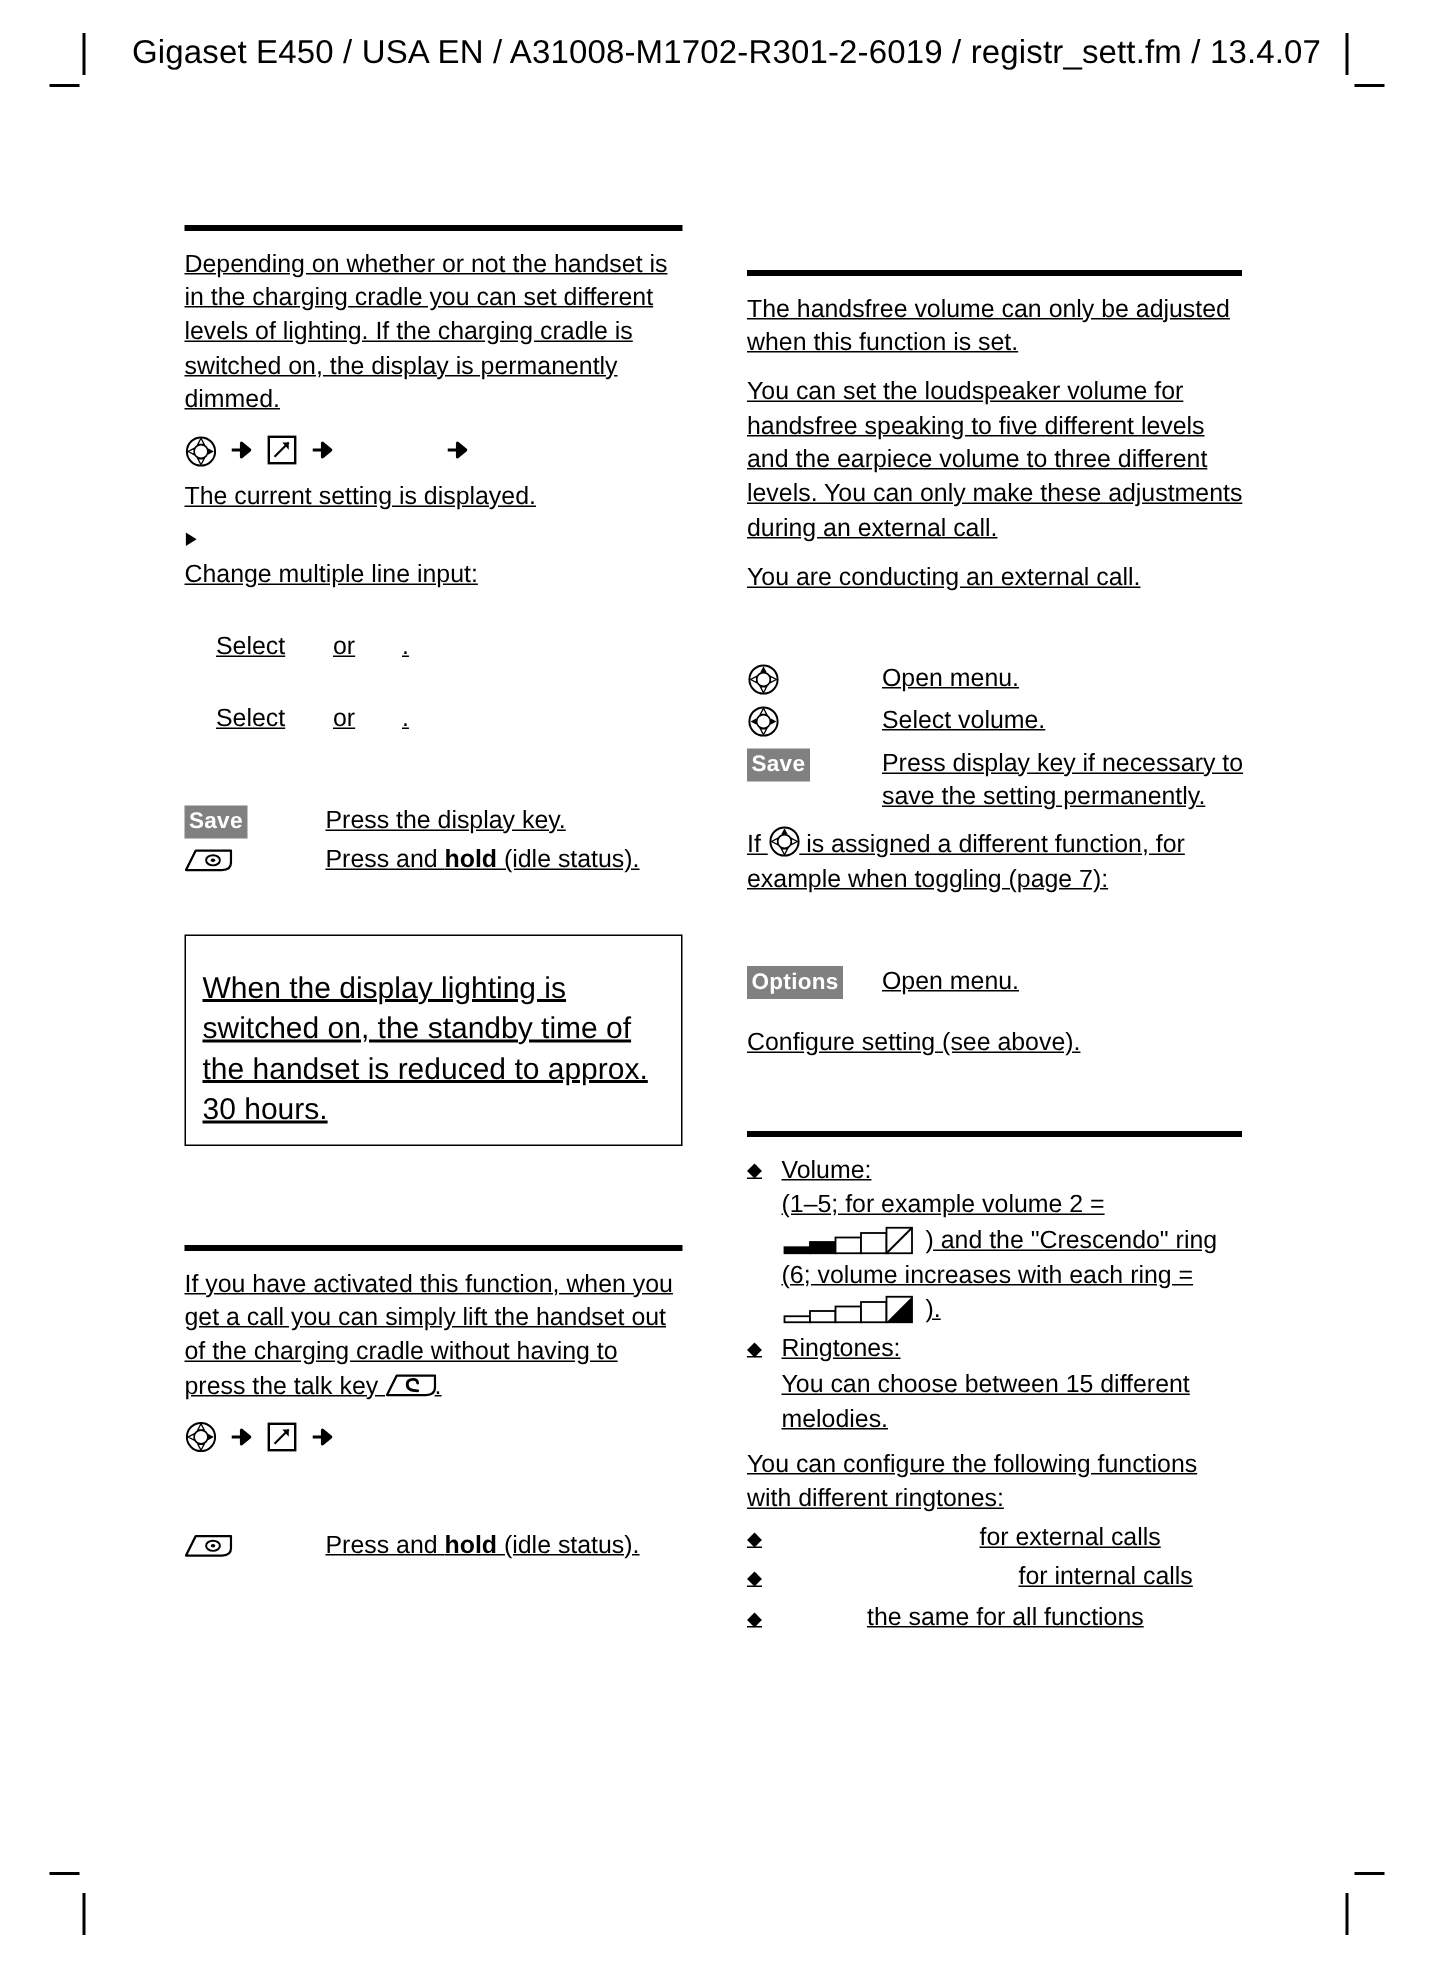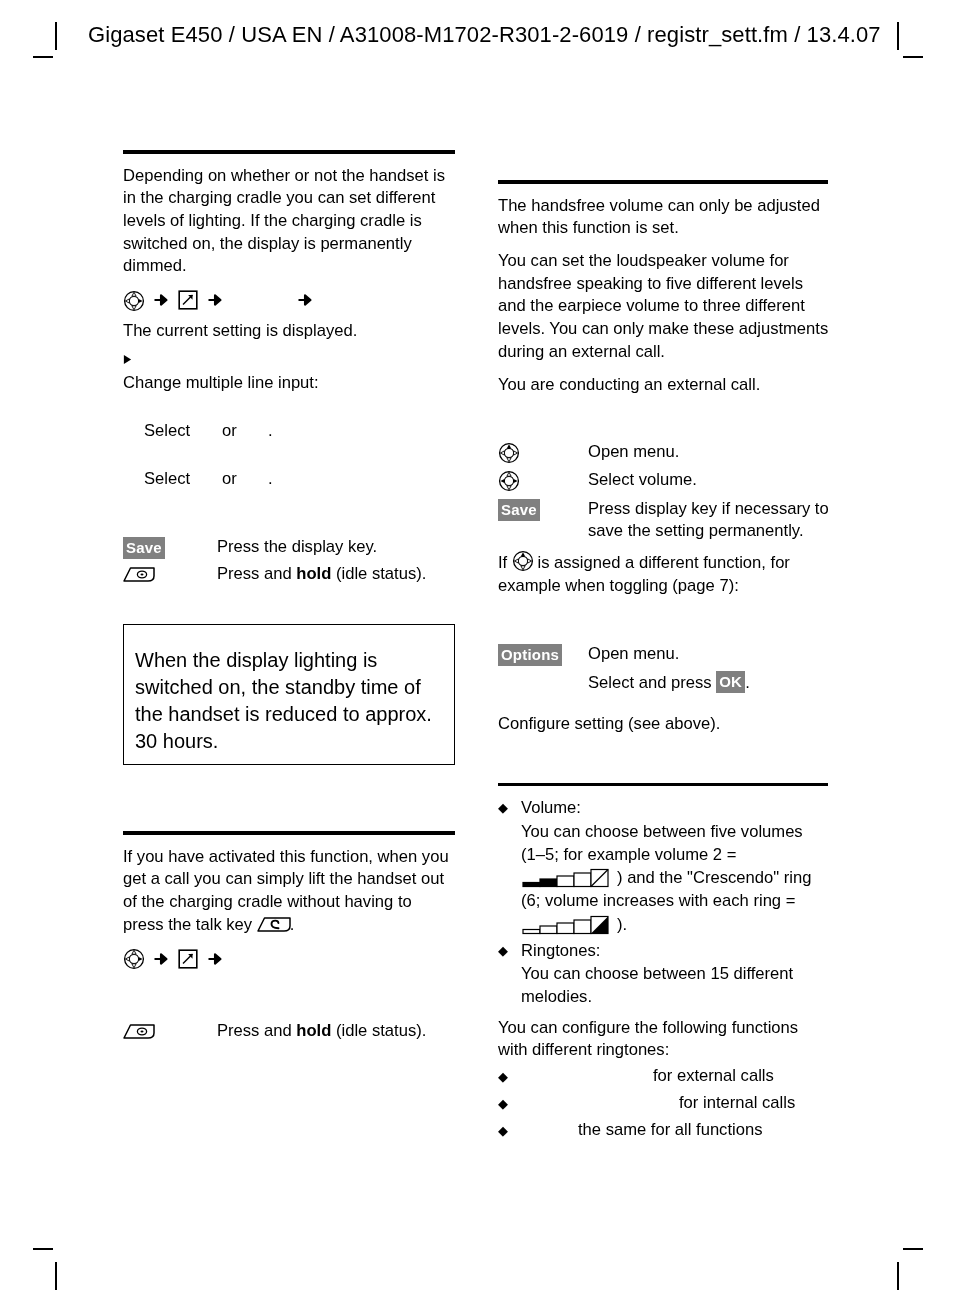--- a/index.html
+++ b/index.html
@@ -31,20 +31,21 @@
     white-space: nowrap;
     color: #000;
   }
 
   
   .col {
     position: absolute;
     width: 332px;
     font-size: 16.6px;
     line-height: 1.37;
+    text-decoration: underline;
   }
   .col-left  { left: 123px; }
   .col-right { left: 498px; }
 
   .rule {
     height: 3.5px;
     background: #000;
     width: 332px;
     margin: 0 0 11px 0;
   }
@@ -390,38 +391,31 @@
     </span><span> is assigned a different function, for example when toggling (page 7):</span>
   </p>
 
   <div class="steps">
     <div class="step">
       <span class="step-key wide">
         <span class="dkey">Options</span>
       </span>
       <span class="step-text">Open menu.</span>
     </div>
-    <div class="step" style="margin-top:4px;">
-      <span class="step-key wide"></span>
-      <span class="step-text">
-        <span>Select and press </span><span class="dkey">OK</span><span>.</span>
-      </span>
-    </div>
   </div>
 
   <p class="body" style="margin-top:18px;">Configure setting (see above).</p>
 
   <div class="rule short" style="margin-top:47px;"></div>
 
   <div class="dia-item">
     <span class="dia">◆</span>
     <span class="dia-body">Volume:</span>
   </div>
   <div class="dia-sub">
-    <div>You can choose between five volumes</div>
     <div>(1–5; for example volume 2 =</div>
     <div>
       <span class="icon vol-bar">
         <svg viewBox="0 0 96 22" width="96" height="22">
           <rect x="2" y="16.5" width="17" height="4" fill="#000" stroke="#000" stroke-width="1.2"></rect>
           <rect x="19" y="13" width="17" height="7.5" fill="#000" stroke="#000" stroke-width="1.2"></rect>
           <rect x="36" y="10" width="17" height="10.5" fill="#fff" stroke="#000" stroke-width="1.2"></rect>
           <rect x="53" y="7" width="17" height="13.5" fill="#fff" stroke="#000" stroke-width="1.2"></rect>
           <rect x="70" y="3.5" width="17" height="17" fill="#fff" stroke="#000" stroke-width="1.2"></rect>
           <path d="M70 20.5 L87 3.5" stroke="#000" stroke-width="1.3" fill="none"></path>

